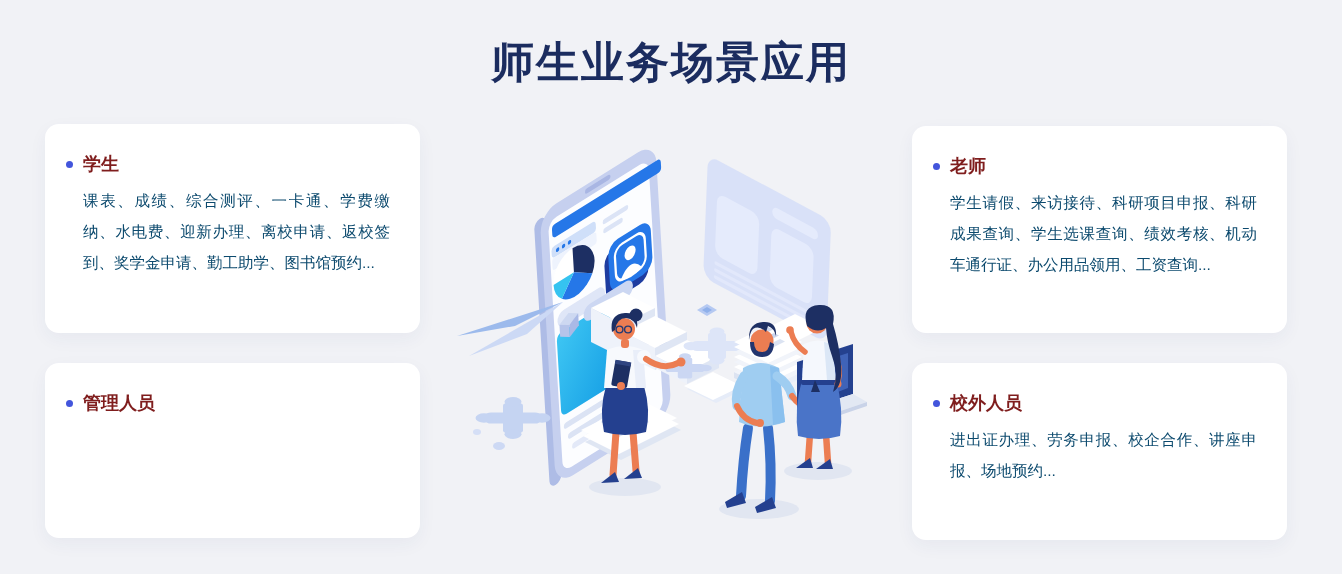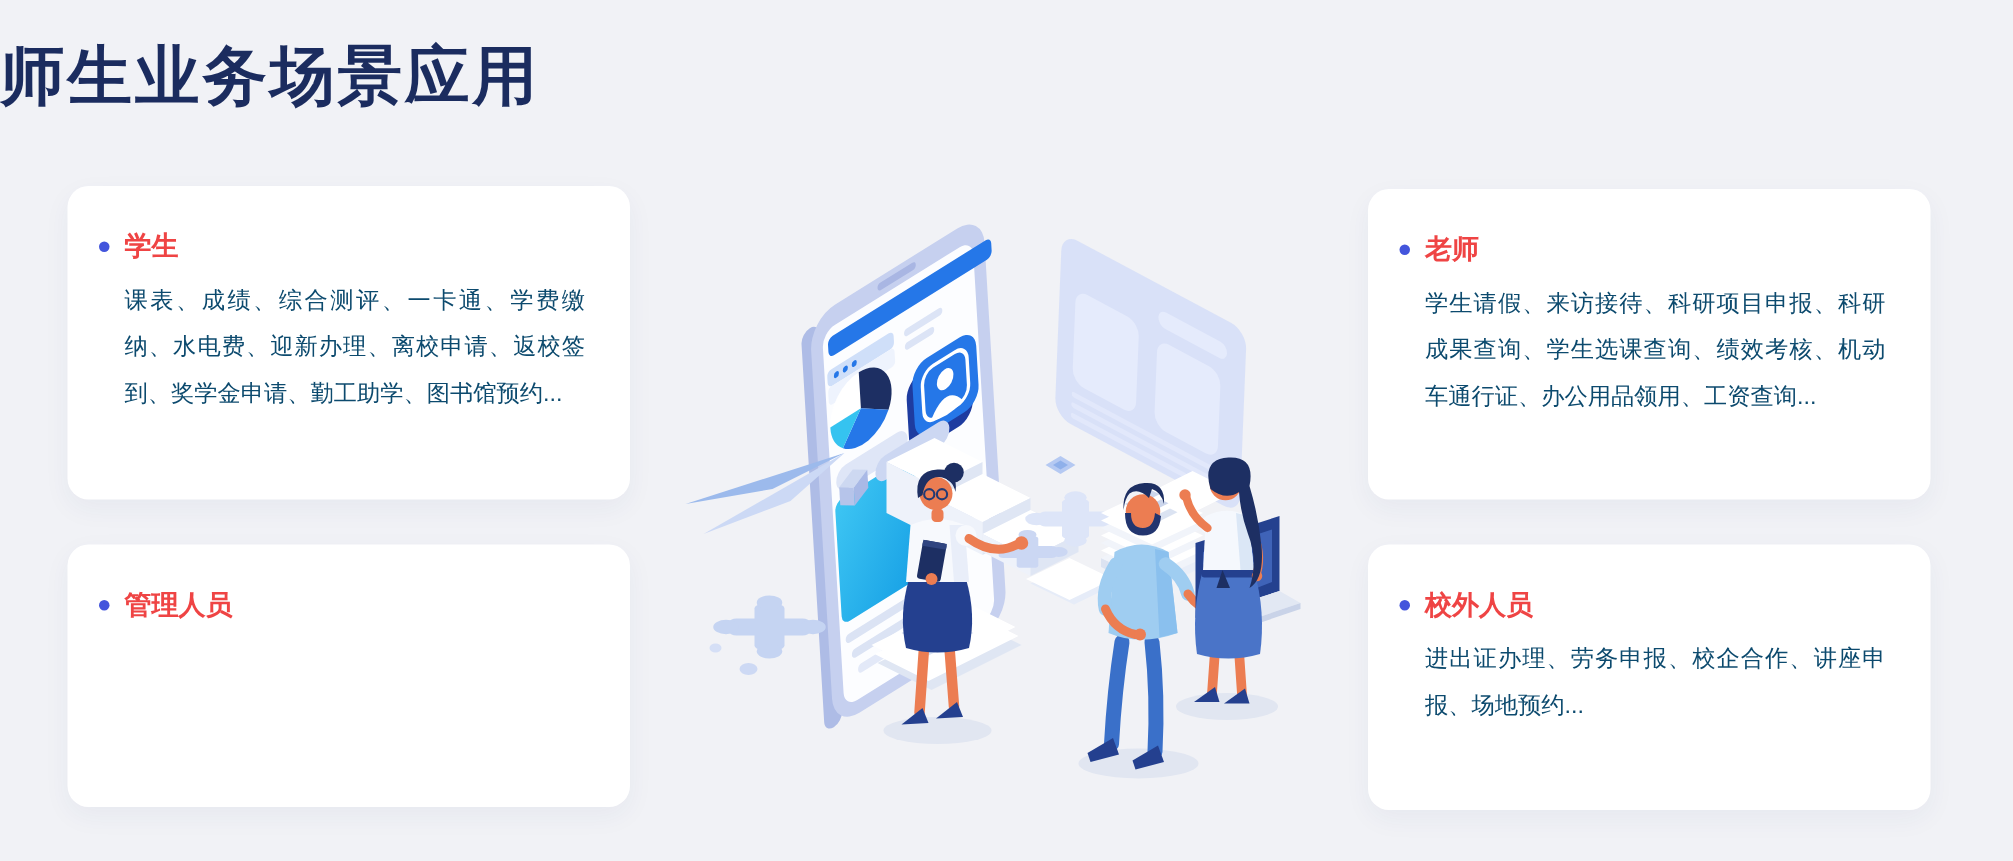--- a/index.html
+++ b/index.html
@@ -5,38 +5,38 @@
   html,body{margin:0;padding:0;}
   body{
     width:1342px;height:574px;
     background:#f1f2f6;
     font-family:"Liberation Sans","DejaVu Sans",sans-serif;
     position:relative;overflow:hidden;
   }
   .stage{position:absolute;inset:0;}
   .page-title{
     position:absolute;top:22px;left:0;right:0;
-    text-align:left;margin:0;
+    text-align:center;margin:12px;
     font-size:43px;font-weight:bold;color:#1b2c5f;letter-spacing:2px;
   }
   .card{
     position:absolute;background:#ffffff;border-radius:14px;
     box-shadow:0 6px 18px rgba(40,60,120,0.05);
     padding:28px 30px 0 38px;box-sizing:border-box;
   }
   .card-student{left:45px;top:124px;width:375px;height:209px;}
   .card-admin{left:45px;top:363px;width:375px;height:175px;}
   .card-teacher{left:912px;top:126px;width:375px;height:207px;}
   .card-external{left:912px;top:363px;width:375px;height:177px;}
   .card-head{display:flex;align-items:center;}
   .bullet{
     width:7px;height:7px;border-radius:50%;
     background:#4355dc;margin-right:10px;margin-left:-17px;flex:0 0 auto;
   }
-  .card-title{font-size:18px;font-weight:bold;color:#ef4444;}
+  .card-title{font-size:18px;font-weight:bold;color:#7f1d1d;}
   .card-desc{
     margin:9px 0 0 0;font-size:15.5px;line-height:31px;
     color:#0c4a6e;text-align:justify;
   }
   .illustration{position:absolute;left:455px;top:130px;width:432px;height:444px;}
 </style>
 </head>
 <body>
 
 <div class="stage">

